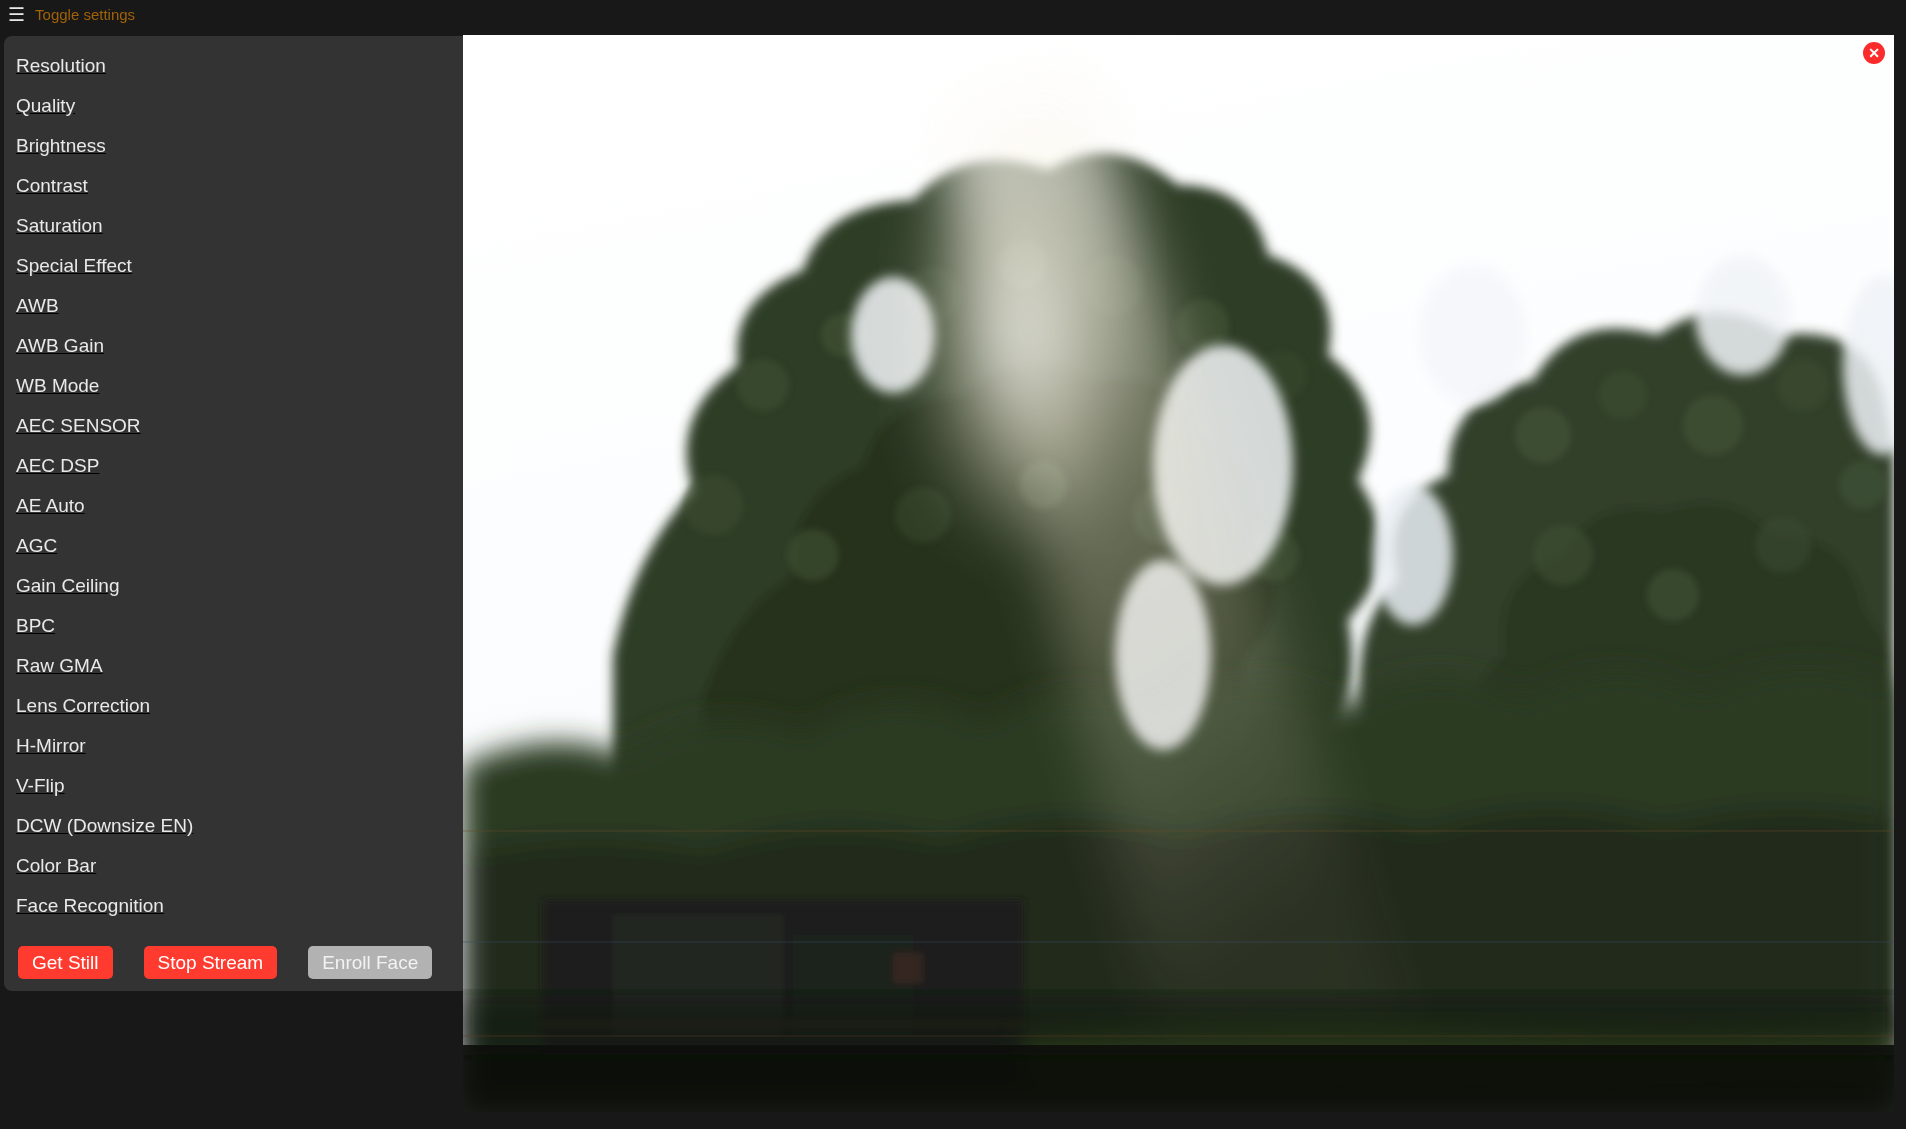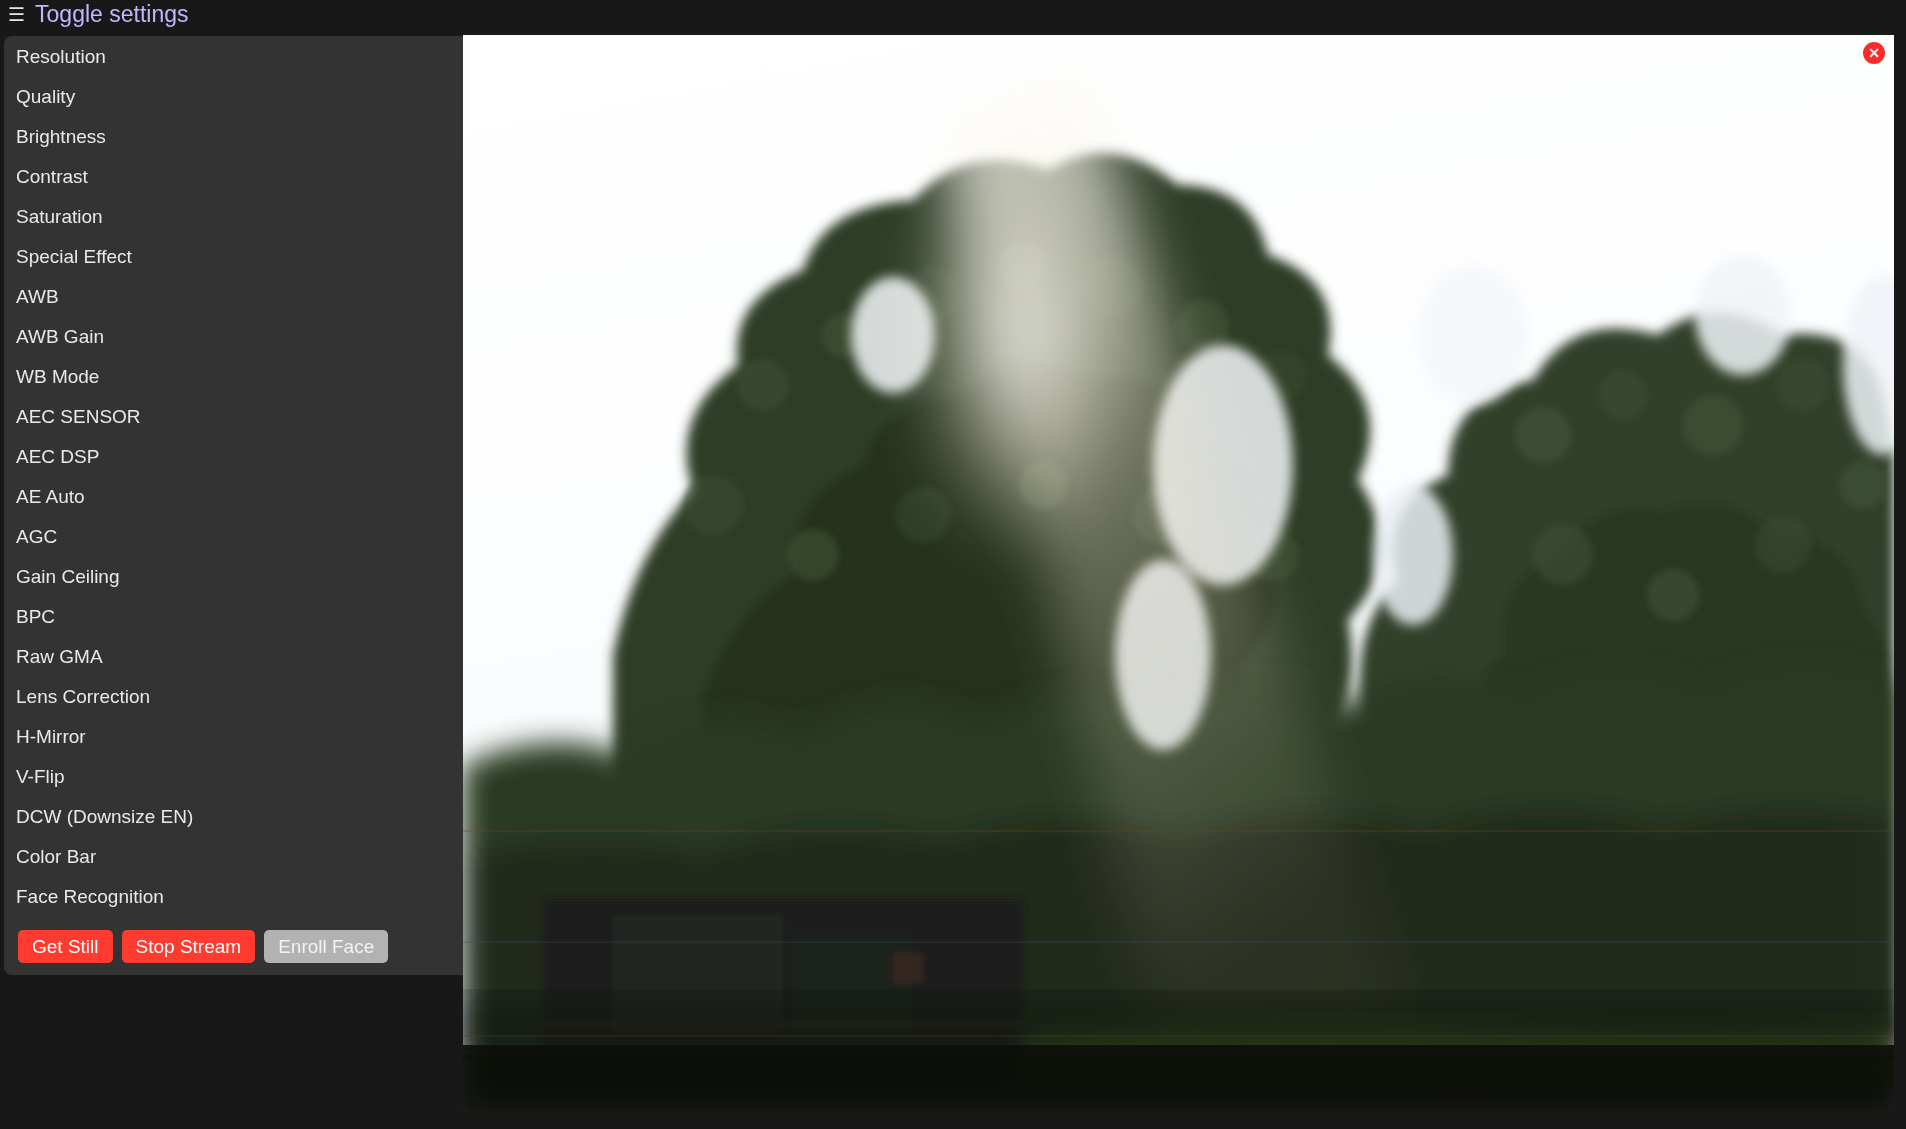--- a/index.html
+++ b/index.html
@@ -21,38 +21,39 @@
     gap: 10px;
   }
   #hamburger {
     color: #e8e8e8;
     font-size: 19px;
     line-height: 1;
     letter-spacing: 0px;
     user-select: none;
   }
   #toggle-label {
-    color: #c4b5fd;
-    font-size: 23px;
+    color: #a16207;
+    font-size: 15px;
     line-height: 1;
   }
 
   
   #settings-panel {
     position: absolute;
     left: 4px; top: 36px;
     width: 733px;
     background: #333333;
     border-radius: 8px;
     padding: 10px 12px 12px 12px;
   }
   .row {
     display: flex;
-    align-items: flex-start;
+    align-items: center;
     height: 40px;
+    text-decoration: underline;
   }
   .row-label {
     color: #e9e9e9;
     font-size: 19px;
     width: 224px;
     flex: none;
     white-space: nowrap;
   }
   .ctrl {
     flex: 1;
@@ -131,22 +132,22 @@
     width: 18px; height: 18px;
     border-radius: 50%;
     background: #ffffff;
   }
   .switch.on .knob { left: 34px; }
 
   
   #button-row {
     display: flex;
     align-items: center;
-    gap: 9px;
-    margin-top: 4px;
+    gap: 31px;
+    margin-top: 20px;
     padding-left: 2px;
   }
   .btn {
     font-size: 19px;
     font-family: "Liberation Sans", sans-serif;
     color: #ffffff;
     border: none;
     border-radius: 5px;
     padding: 7px 14px;
     cursor: pointer;

